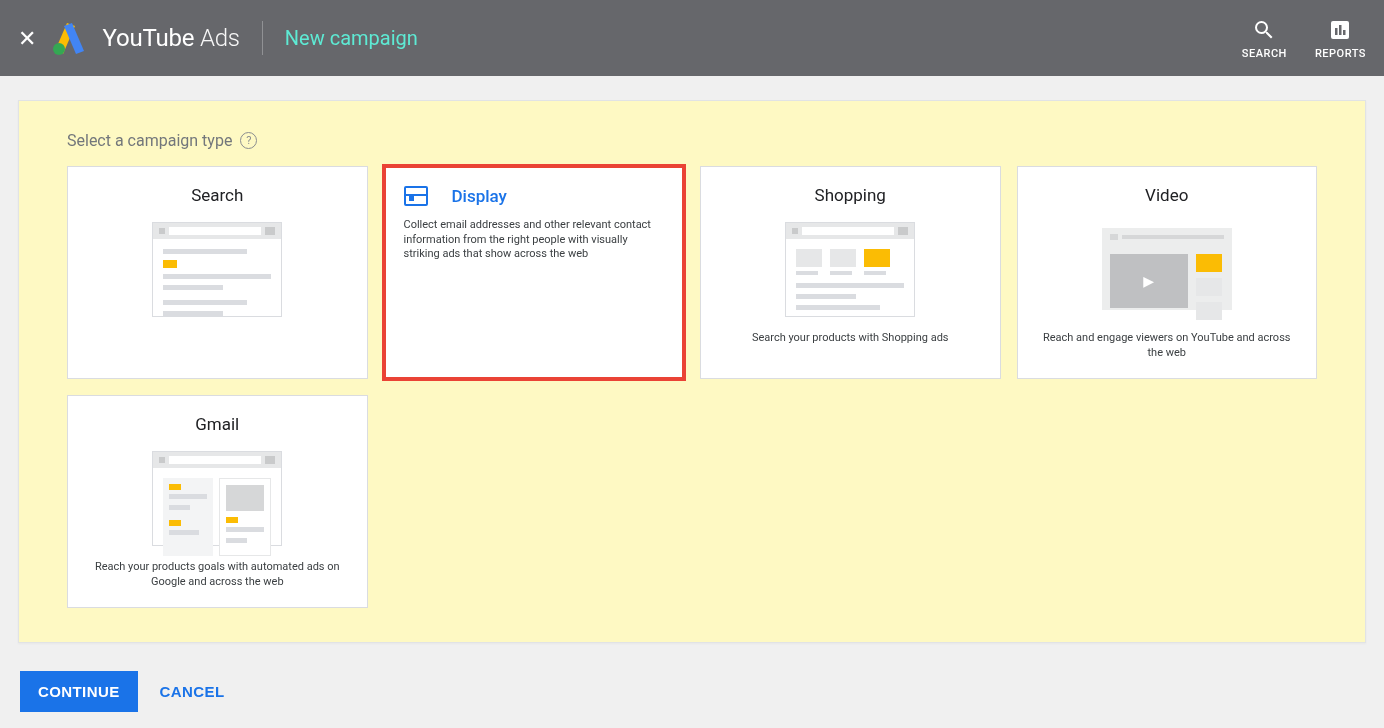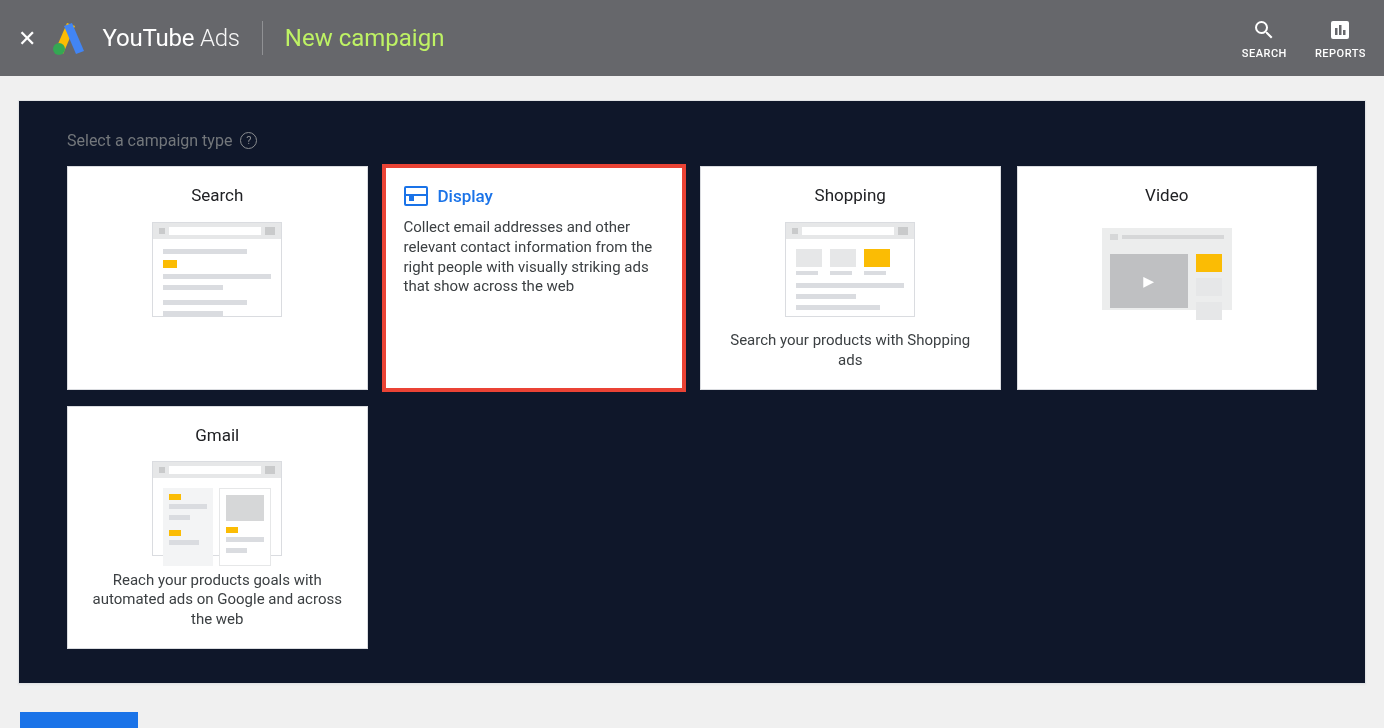--- a/index.html
+++ b/index.html
@@ -42,22 +42,22 @@
     font-weight: 300;
     opacity: 0.95;
   }
   .header-divider {
     width: 1px;
     height: 34px;
     background: rgba(255,255,255,0.28);
     margin: 0 22px;
   }
   .page-title {
-    font-size: 24px;
-    color: #bef264;
+    font-size: 20px;
+    color: #5eead4;
     font-weight: 400;
   }
   .header-spacer { flex: 1; }
   .header-action {
     display: flex;
     flex-direction: column;
     align-items: center;
     margin-left: 28px;
     cursor: pointer;
   }
@@ -72,21 +72,21 @@
     font-weight: 500;
   }
   .search-glyph svg, .reports-glyph svg {
     fill: #fff;
   }
 
   .page {
     padding: 0 18px;
   }
   .card {
-    background: #0f172a;
+    background: #fef9c3;
     border: 1px solid #e1e3e5;
     margin-top: 24px;
     padding: 30px 48px 34px 48px;
     box-shadow: 0 1px 2px rgba(0,0,0,0.04);
   }
   .section-title {
     font-size: 16px;
     color: #73777b;
     display: flex;
     align-items: center;
@@ -120,21 +120,21 @@
     display: flex;
     flex-direction: column;
     align-items: center;
   }
   .type-card .title {
     font-size: 17px;
     color: #202124;
     margin-bottom: 14px;
   }
   .type-card .desc {
-    font-size: 15px;
+    font-size: 11px;
     color: #3c4043;
     line-height: 1.32;
     text-align: center;
     padding: 0 6px;
   }
   .type-card .illus {
     height: 100px;
     width: 130px;
     margin-bottom: 12px;
     display: flex;
@@ -146,21 +146,21 @@
     outline: 4px solid #ea4335;
     outline-offset: -2px;
     border: 2px solid #1a73e8;
     text-align: left;
     align-items: flex-start;
     padding: 18px 18px;
   }
   .type-card.selected .sel-head {
     display: flex;
     align-items: flex-start;
-    gap: 10px;
+    gap: 24px;
     margin-bottom: 12px;
   }
   .type-card.selected .title {
     color: #1a73e8;
     font-weight: 500;
     margin-bottom: 0;
   }
   .type-card.selected .desc {
     text-align: left;
     padding: 0;
@@ -411,20 +411,21 @@
             <div class="video-wrap">
               <div class="video-main">▶</div>
               <div class="video-side">
                 <div class="video-thumb y"></div>
                 <div class="video-thumb g"></div>
                 <div class="video-thumb g"></div>
               </div>
             </div>
           </div>
         </div>
+        <div class="desc">Reach and engage viewers on YouTube and across the web</div>
       </div>
 
       <div class="type-card">
         <div class="title">Gmail</div>
         <div class="illus">
           <div class="browser-frame">
             <div class="topbar">
                 <span style="width:6px;height:6px;background:#c9cacb"></span>
                 <span class="addr"></span>
                 <span style="width:10px;height:8px;background:#c9cacb"></span>

